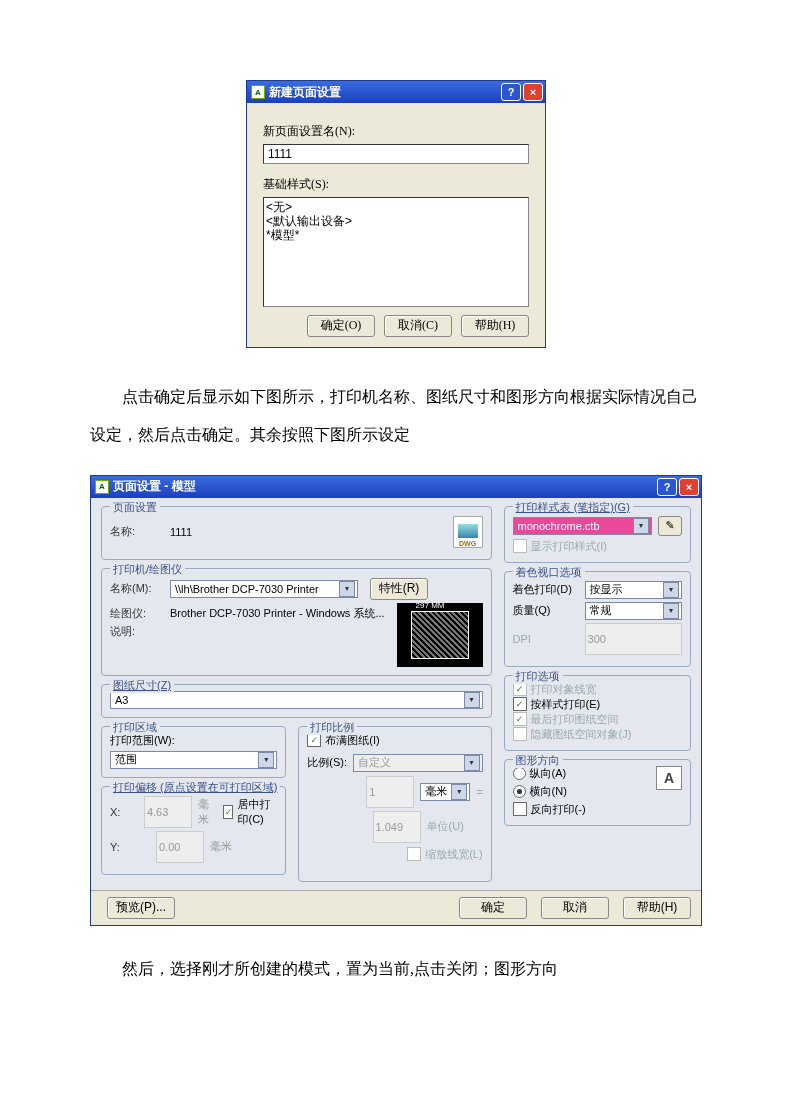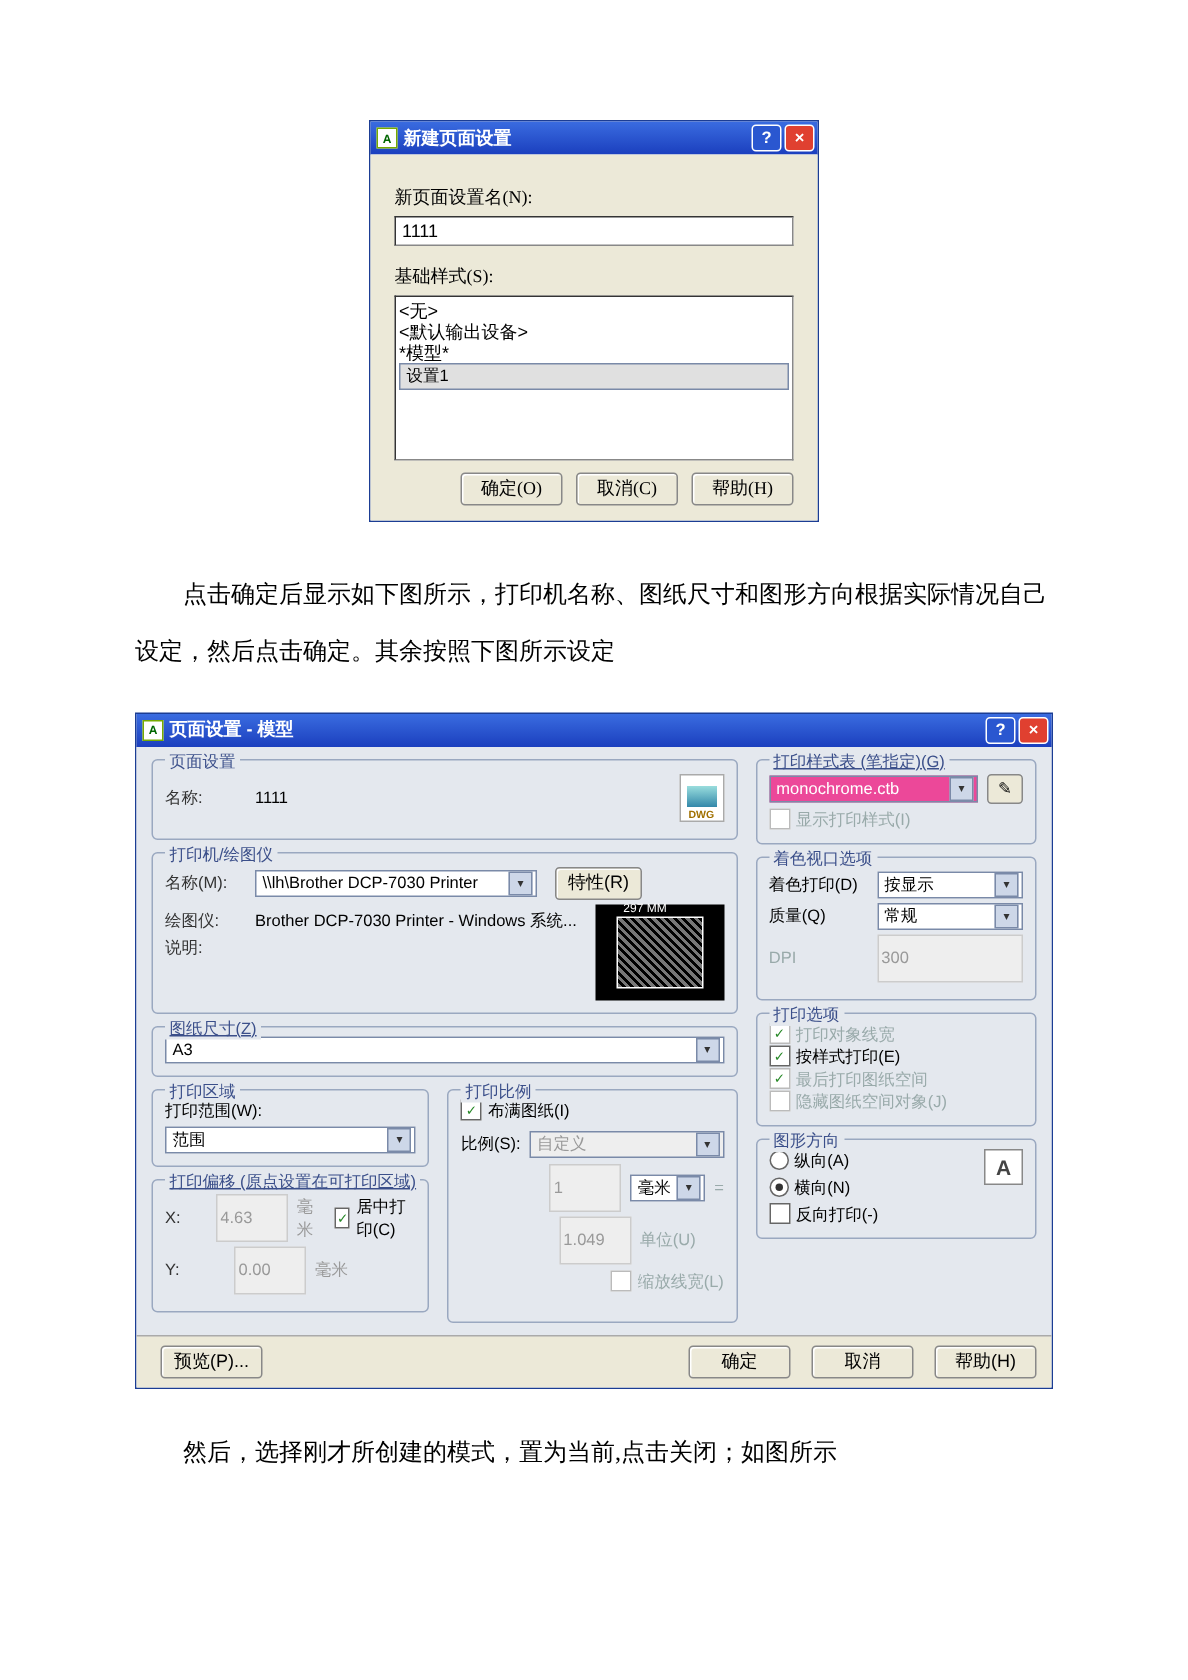--- a/index.html
+++ b/index.html
@@ -219,21 +219,20 @@
       <span class="tb-btn tb-close">×</span>
     </div>
     <div class="dlg1-body">
       <div class="label1">新页面设置名(N):</div>
       <input class="textinput" value="1111" style="">
       <div class="label1" style="margin-top:12px;">基础样式(S):</div>
       <div class="listbox">
         <div>&lt;无&gt;</div>
         <div>&lt;默认输出设备&gt;</div>
         <div>*模型*</div>
-        <div class="sel">设置1</div>
       </div>
       <div class="dlg1-btns">
         <span class="winbtn">确定(O)</span>
         <span class="winbtn">取消(C)</span>
         <span class="winbtn">帮助(H)</span>
       </div>
     </div>
   </div>
 
   <p class="doc">点击确定后显示如下图所示，打印机名称、图纸尺寸和图形方向根据实际情况自己设定，然后点击确定。其余按照下图所示设定</p>
@@ -444,15 +443,15 @@
     </div>
     <div class="btmbar">
       <span class="winbtn">预览(P)...</span>
       <span class="spacer"></span>
       <span class="winbtn">确定</span>
       <span class="winbtn">取消</span>
       <span class="winbtn">帮助(H)</span>
     </div>
   </div>
 
-  <p class="doc">然后，选择刚才所创建的模式，置为当前,点击关闭；如图所示</p>
+  <p class="doc">然后，选择刚才所创建的模式，置为当前,点击关闭；图形方向</p>
 
 </div>
 
 </body></html>

